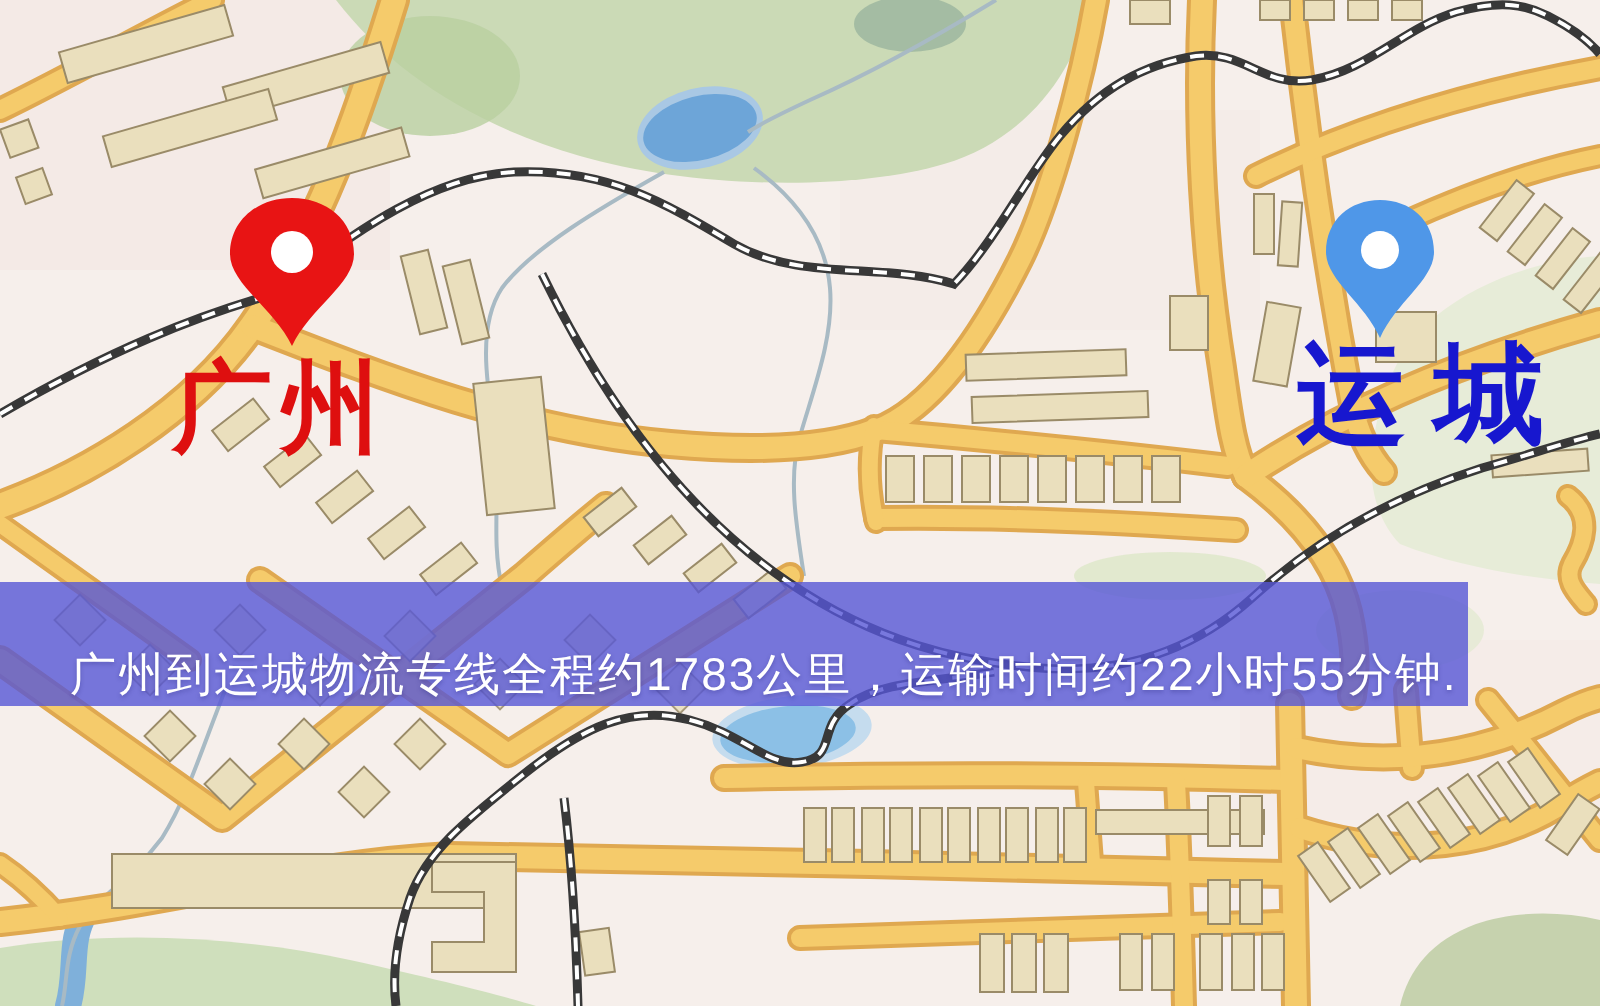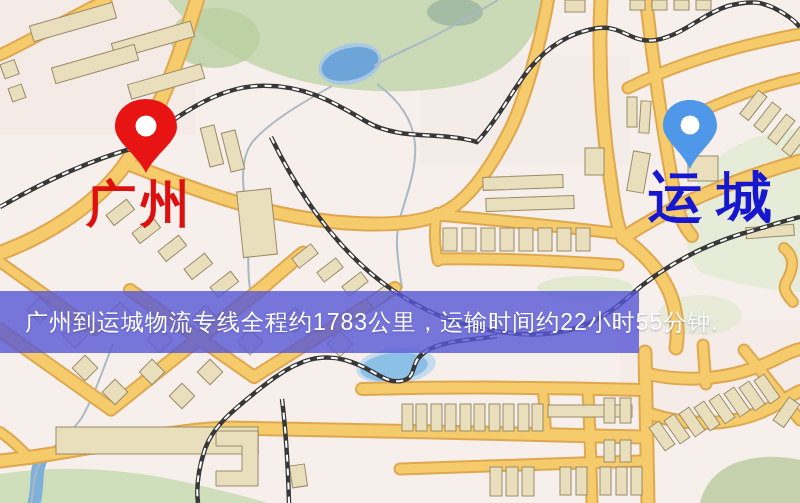--- a/index.html
+++ b/index.html
@@ -1,21 +1,21 @@
 <!DOCTYPE html>
 <html><head>
 <meta charset="utf-8">
 <style>
   html,body{margin:0;padding:0;background:#e8e8e8;}
   .map-viewport{position:relative;width:800px;height:503px;overflow:hidden;
     font-family:"Liberation Sans",sans-serif;background:#3b82f6;}
   .map-viewport svg{display:block;}
-  .info-banner{position:absolute;left:0;top:291px;width:639px;height:62px;
-    background:rgba(86,86,214,0.80);display:flex;align-items:center;
-    box-sizing:border-box;padding-left:25px;}
+  .info-banner{position:absolute;left:0;top:291px;width:734px;height:62px;
+    background:rgba(86,86,214,0.80);display:flex;align-items:flex-end;
+    box-sizing:border-box;padding-left:35px;}
   .info-banner span{color:#ffffff;font-size:23px;letter-spacing:1px;
     font-family:"Liberation Sans",sans-serif;text-shadow:0 1px 2px rgba(40,40,120,.35);
     white-space:nowrap;}
   .pin-label{font-family:"Liberation Serif",serif;font-weight:bold;}
   .roads path{fill:none;stroke-linecap:round;stroke-linejoin:round;}
   .rails path{fill:none;stroke-linecap:butt;}
   .bldg rect{fill:#eadfbd;stroke:#9a8b68;stroke-width:1;}
   .streams path{fill:none;stroke:#a8bac4;stroke-width:2;}
 </style>
 </head>

